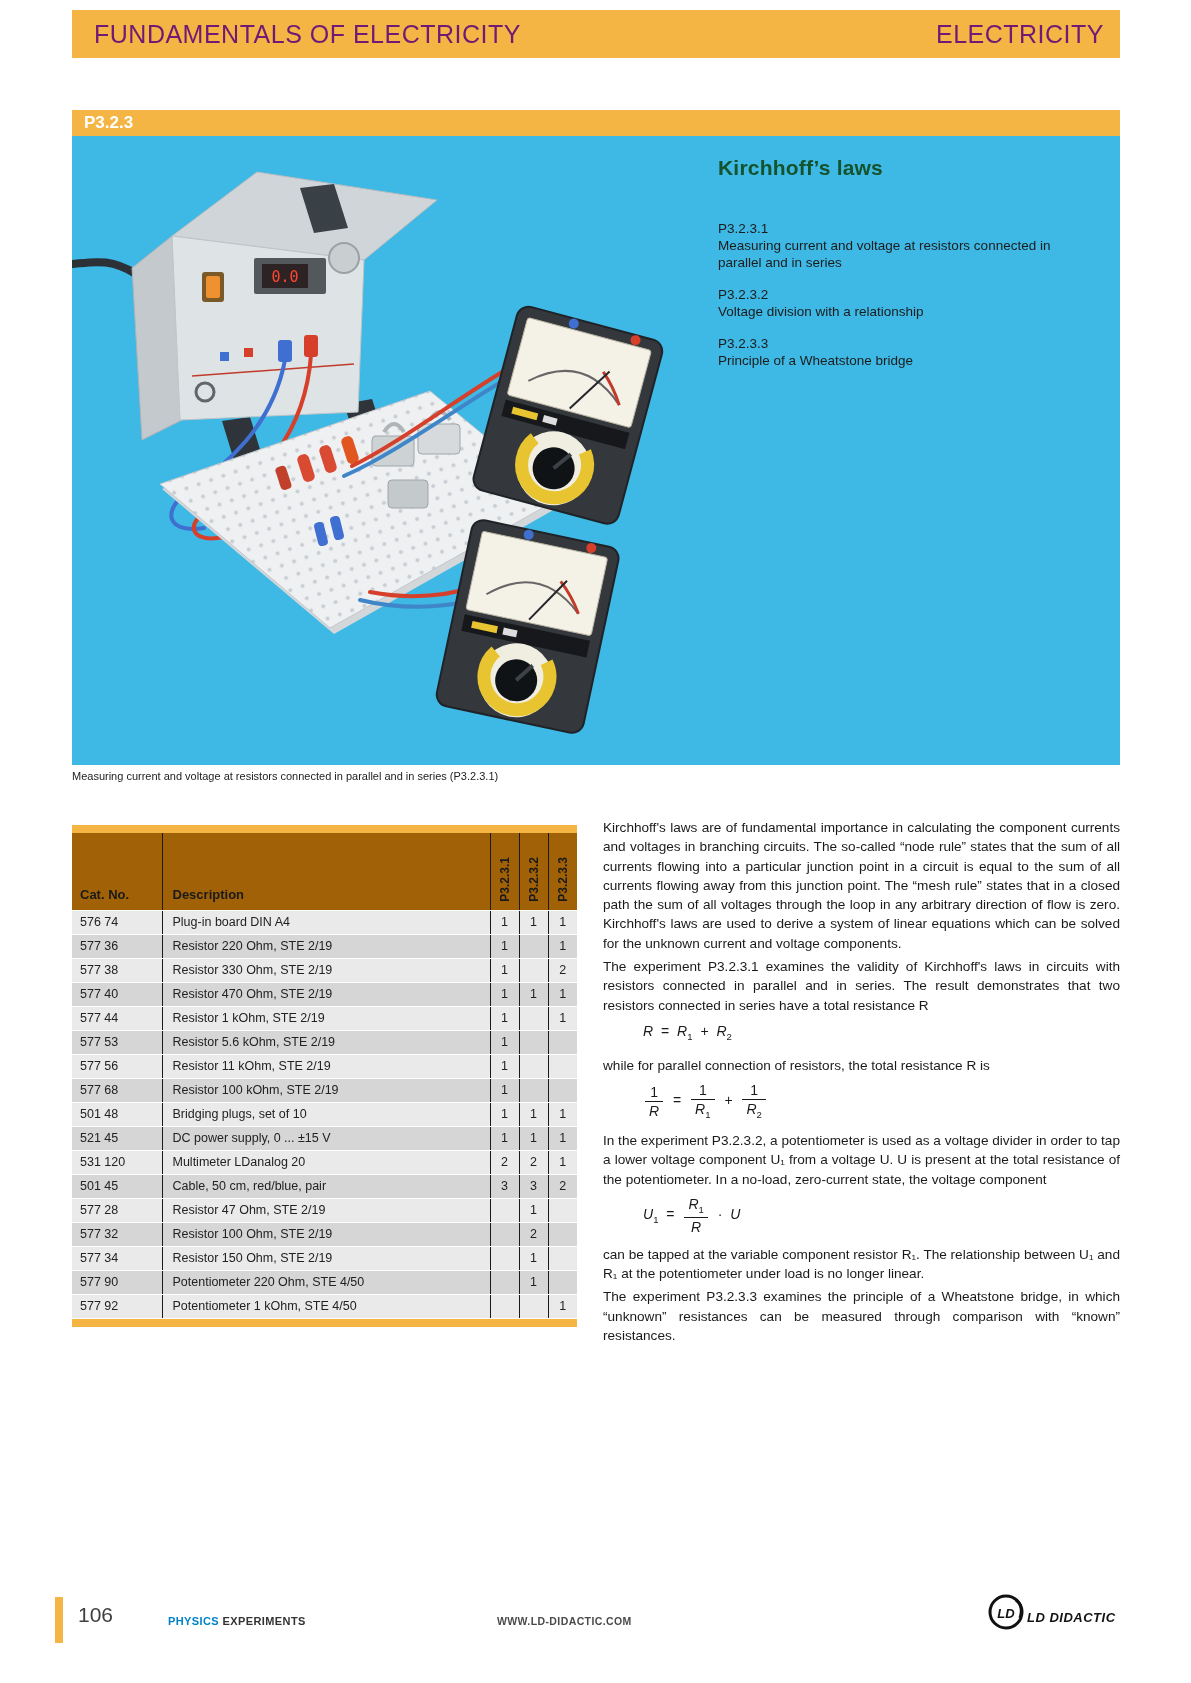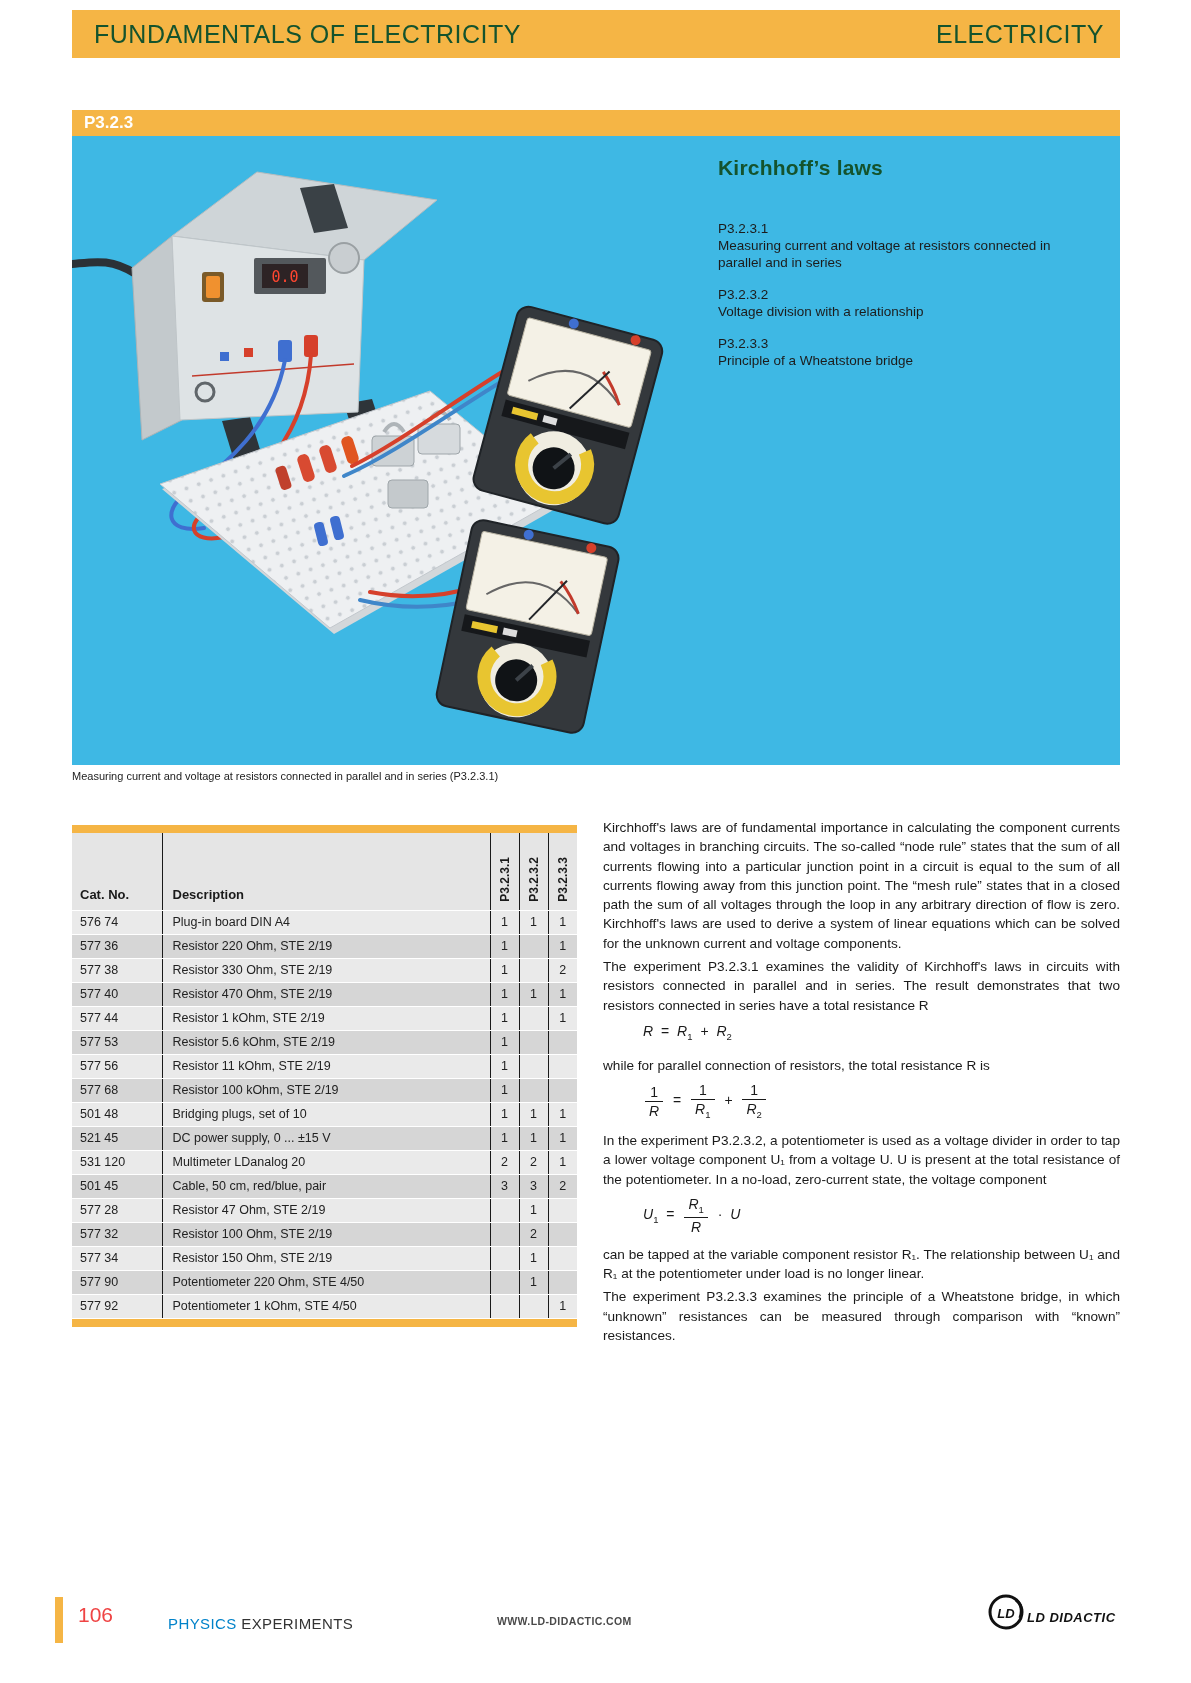--- a/index.html
+++ b/index.html
@@ -4,39 +4,39 @@
 <style>
   * { margin:0; padding:0; box-sizing:border-box; }
   html,body { background:#9a9a9a; }
   .page {
     position:relative; width:1191px; height:1683px; background:#ffffff;
     font-family:"Liberation Sans", sans-serif; color:#1a1a1a; margin:0 auto; overflow:hidden;
   }
   
   .band { position:absolute; left:72px; width:1048px; background:#f5b545; }
   .band-top { top:10px; height:48px; display:flex; align-items:center; justify-content:space-between; padding:0 16px 0 22px; }
-  .band-top .t { color:#14532d; font-size:25px; letter-spacing:0.5px; font-weight:400; }
+  .band-top .t { color:#701a75; font-size:25px; letter-spacing:0.5px; font-weight:400; }
   .band-section { top:110px; height:26px; line-height:26px; padding-left:12px; color:#ffffff; font-weight:bold; font-size:17px; }
   
   .photo { position:absolute; left:72px; top:136px; width:1048px; height:629px; background:#3eb8e4; }
   .photo svg { position:absolute; left:0; top:0; }
   .photo-text { position:absolute; left:646px; top:20px; width:370px; }
   .photo-text h2 { font-size:21px; font-weight:bold; color:#14532d; letter-spacing:0.2px; }
   .exp-item { margin-top:15px; font-size:13.5px; line-height:17px; color:#1c1c1c; }
   .exp-item:first-of-type { margin-top:40px; }
   .exp-item .code { display:block; }
   .caption { position:absolute; left:72px; top:770px; font-size:11px; color:#222; }
   
   .table-wrap { position:absolute; left:72px; top:825px; width:505px; }
   .accent { height:8px; background:#f5b545; }
   table { width:505px; border-collapse:collapse; table-layout:fixed; }
   col.c-cat  { width:90px; }
   col.c-desc { width:328px; }
   col.c-q    { width:29px; }
-  thead th { background:#e5e5e5; vertical-align:bottom; height:77px; border-bottom:1px solid #fff; font-size:13px; }
+  thead th { background:#a16207; vertical-align:bottom; height:77px; border-bottom:1px solid #fff; font-size:13px; }
   thead th.h-cat  { text-align:left; padding:0 0 8px 8px; }
   thead th.h-desc { text-align:left; padding:0 0 8px 10px; border-left:1px solid #1a1a1a; }
   thead th.h-q { border-left:1px solid #1a1a1a; padding-bottom:5px; }
   thead th.h-q span { writing-mode:vertical-rl; transform:rotate(180deg); font-size:12px; font-weight:bold; }
   tbody td { height:24px; font-size:12.5px; color:#222; border-bottom:1px solid #fff; }
   tbody td.col-cat  { padding-left:8px; }
   tbody td.col-desc { padding-left:10px; border-left:1px solid #1a1a1a; }
   tbody td.col-q { text-align:center; border-left:1px solid #1a1a1a; }
   tbody tr:nth-child(odd)  td { background:#eaeaea; }
   tbody tr:nth-child(even) td { background:#d6d6d6; }
@@ -45,22 +45,22 @@
   .article p { margin-bottom:4px; }
   .var { font-style:italic; }
   sub { font-size:9.5px; }
   .formula { margin:7px 0 10px 40px; font-size:14px; text-align:left; }
   .frac { display:inline-block; vertical-align:middle; text-align:center; line-height:1.15; margin:0 2px; }
   .frac .num { display:block; border-bottom:1px solid #1a1a1a; padding:0 4px 1px; }
   .frac .den { display:block; padding:1px 4px 0; }
   .op { margin:0 4px; }
   
   .footer-accent { position:absolute; left:55px; top:1597px; width:8px; height:46px; background:#f5b545; }
-  .page-num { position:absolute; left:78px; top:1603px; font-size:21px; color:#ef4444; }
-  .footer-series { position:absolute; left:168px; top:1615px; font-size:15px; font-weight:normal; letter-spacing:0.4px; color:#333; }
+  .page-num { position:absolute; left:78px; top:1603px; font-size:21px; color:#404040; }
+  .footer-series { position:absolute; left:168px; top:1615px; font-size:11px; font-weight:bold; letter-spacing:0.4px; color:#333; }
   .footer-series .blue { color:#0082c9; }
   .footer-url { position:absolute; left:497px; top:1615px; font-size:10.5px; font-weight:bold; letter-spacing:0.4px; color:#4a4a4a; }
   .logo { position:absolute; left:983px; top:1590px; }
 </style>
 </head>
 <body>
 
 <div class="page">
 
   <div class="band band-top">

